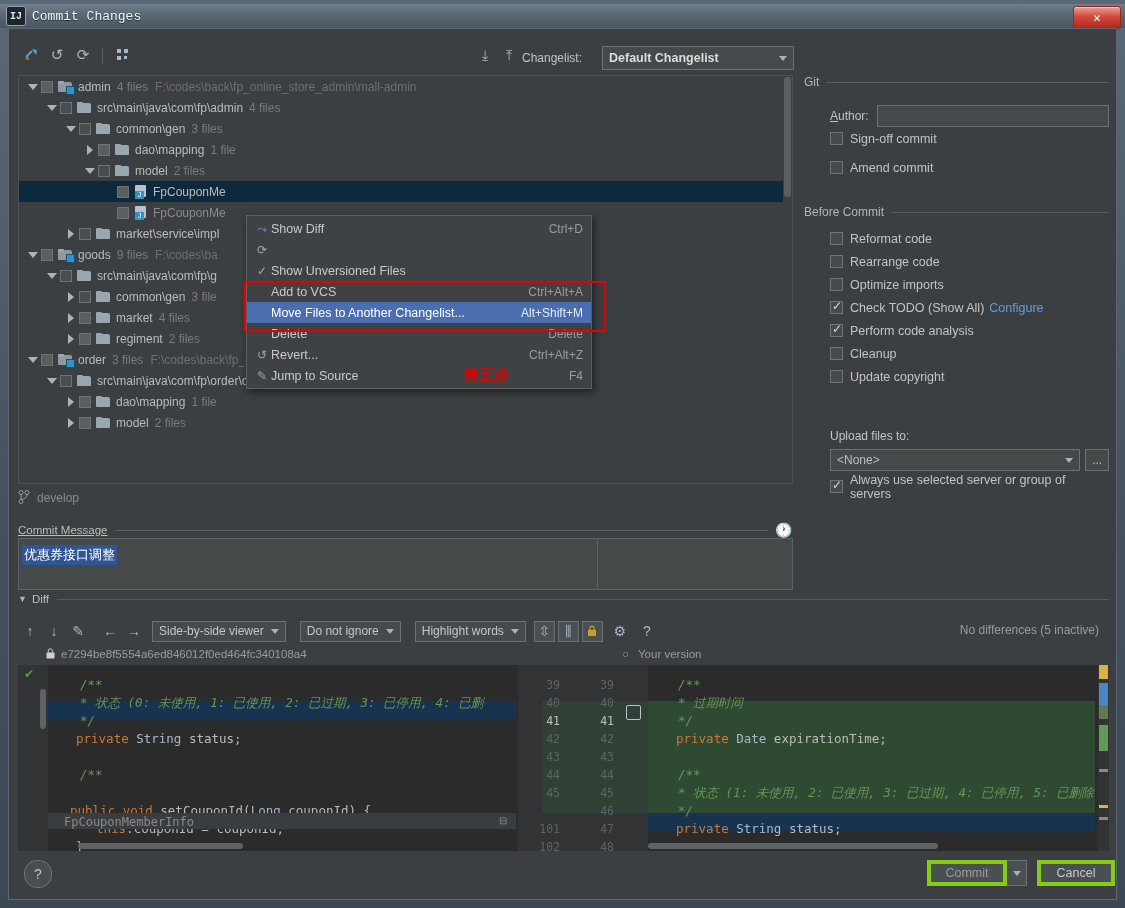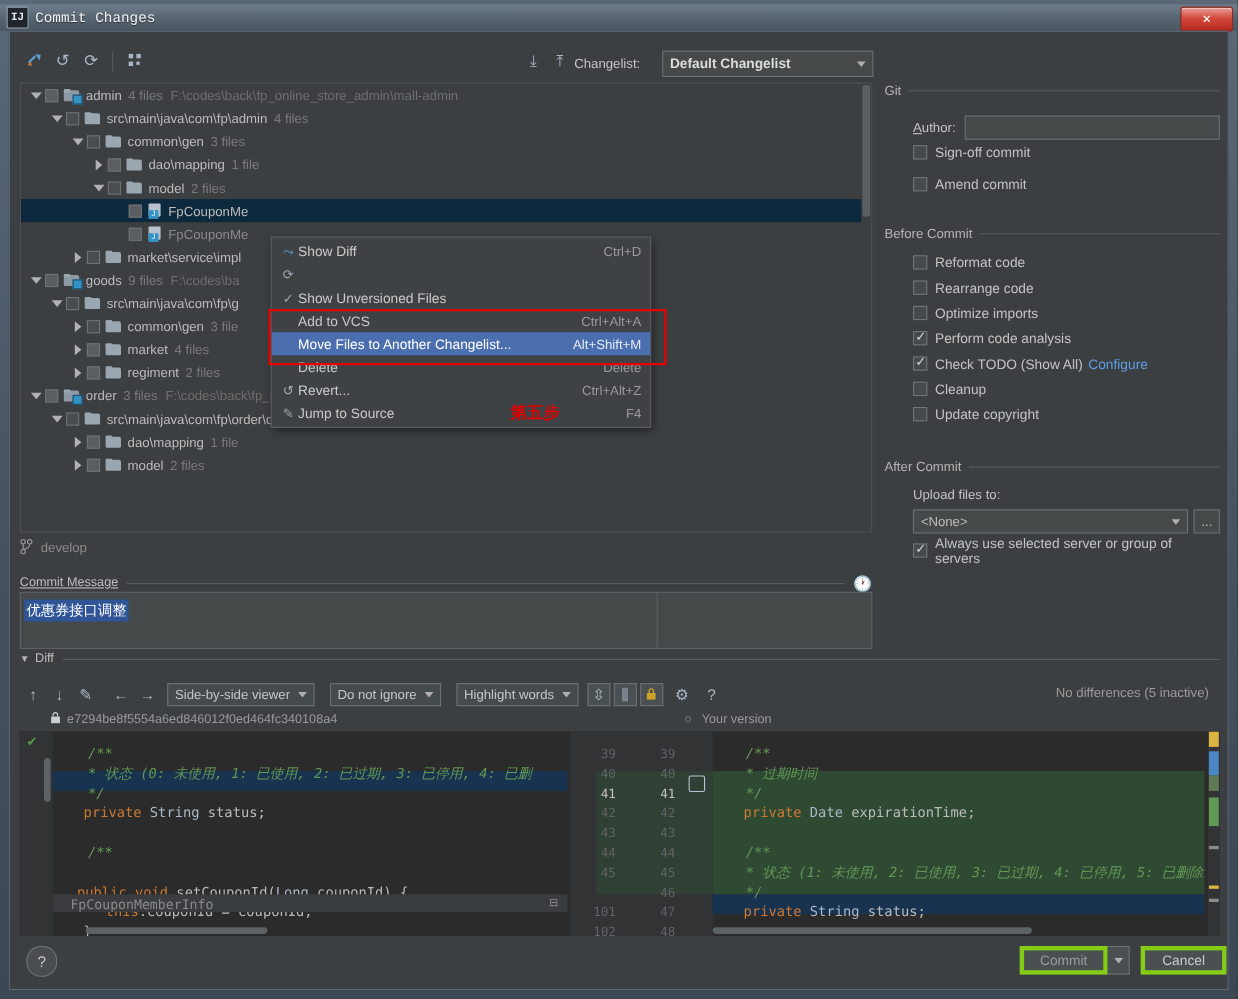--- a/index.html
+++ b/index.html
@@ -389,43 +389,39 @@
               <div class="ck">
                 <span class="box"></span>
                 <span>Rearrange code</span>
               </div>
               <div class="ck">
                 <span class="box"></span>
                 <span>Optimize imports</span>
               </div>
               <div class="ck">
                 <span class="box on"></span>
-                <span>Perform code analysis</span>
-              </div>
-              <div class="ck">
-                <span class="box on"></span>
                 <span>Check TODO (Show All)</span>
                 <span class="link">Configure</span>
               </div>
               <div class="ck">
+                <span class="box on"></span>
+                <span>Perform code analysis</span>
+              </div>
+              <div class="ck">
                 <span class="box"></span>
                 <span>Cleanup</span>
               </div>
               <div class="ck">
                 <span class="box"></span>
                 <span>Update copyright</span>
               </div>
             </div>
       </div>
 
       <div class="grp" style="top:342px;">
-        <div class="gtitle">
-          <span>After Commit</span>
-          <span class="line"></span>
-        </div>
         <div style="margin-left:26px;margin-top:12px;color:#c3c3c3;">Upload files to:</div>
         <div style="display:flex;align-items:center;margin-left:26px;margin-top:6px;">
           <div class="field" style="width:255px;display:flex;align-items:center;padding:0 6px;box-sizing:border-box;">
             <span style="flex:1;color:#bdbdbd;">&lt;None&gt;</span>
             <span class="caret"></span>
           </div>
           <div class="field" style="width:24px;margin-left:5px;display:flex;align-items:center;justify-content:center;color:#bdbdbd;">...</div>
         </div>
         <div class="ck" style="margin-left:26px;margin-top:4px;">
           <span class="box on"></span>

